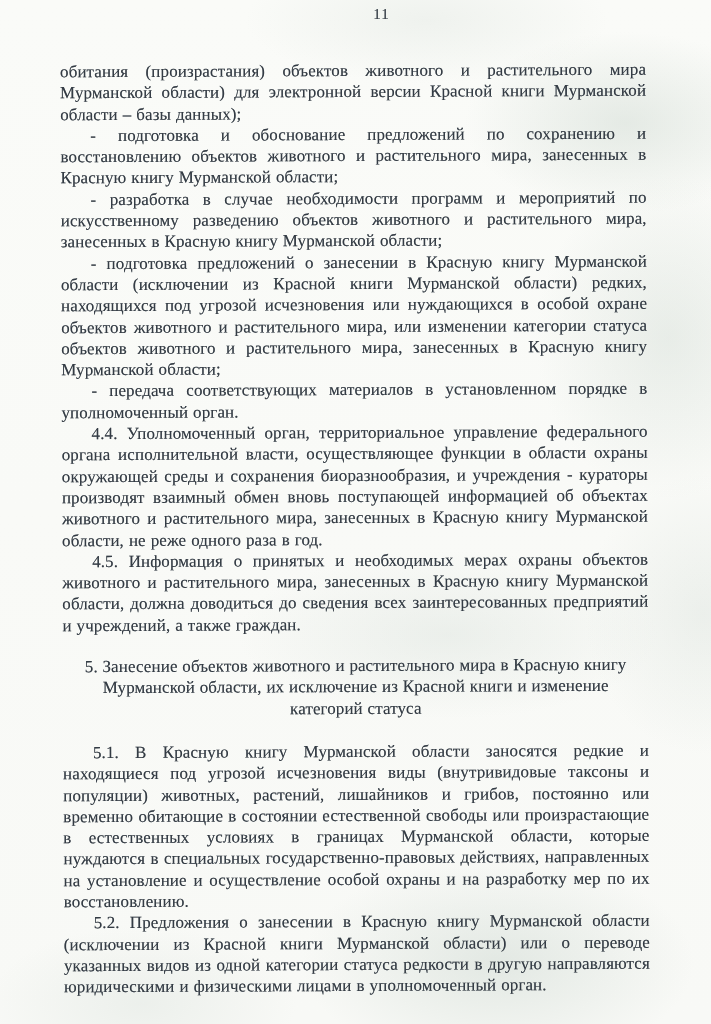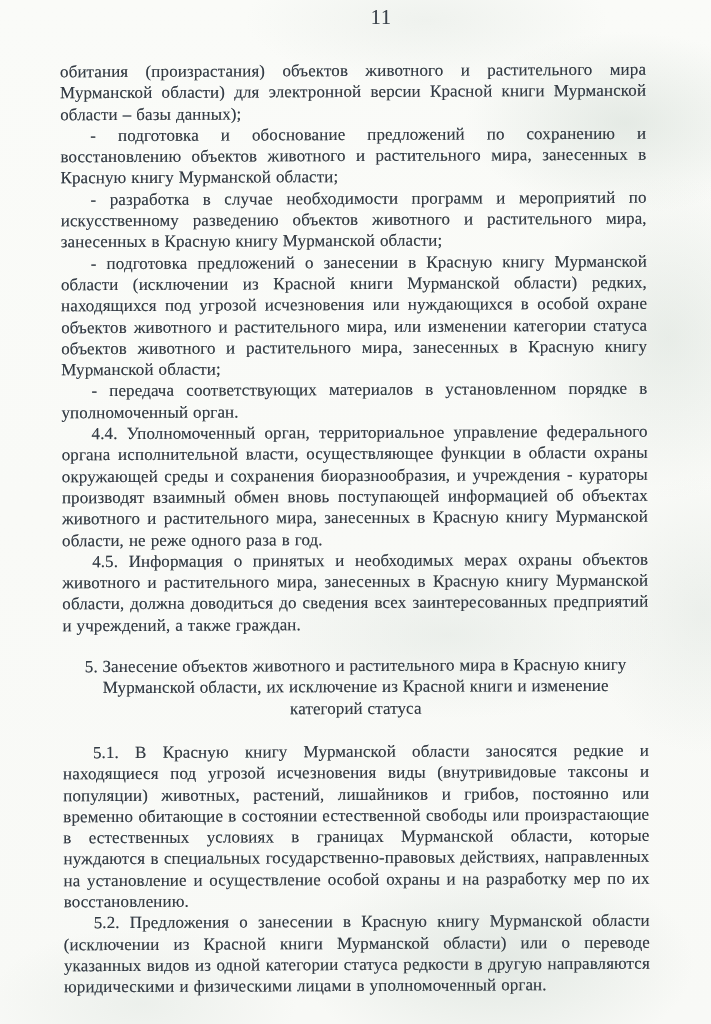--- a/index.html
+++ b/index.html
@@ -19,21 +19,21 @@
       radial-gradient(190px 230px at 94% 33%, rgba(203,214,206,.38), transparent 70%),
       radial-gradient(170px 200px at 99% 60%, rgba(205,215,208,.30), transparent 70%),
       radial-gradient(300px 120px at 63% 62%, rgba(207,217,210,.33), transparent 70%),
       radial-gradient(280px 150px at 70% 94%, rgba(200,212,204,.45), transparent 70%),
       radial-gradient(220px 110px at 20% 98%, rgba(208,218,211,.30), transparent 70%),
       linear-gradient(#fafbf8, #f8f9f6);
   }
   .page-number {
     position: absolute; top: 6px; left: 0; right: 0;
     text-align: center; padding-left: 52px;
-    font-size: 20px; letter-spacing: 1px;
+    font-size: 15px; letter-spacing: 1px;
     color: #3a424b;
     text-shadow: 0 0 0.5px rgba(52,60,68,.5);
   }
   .content {
     position: absolute; left: 62px; top: 60px; width: 586px;
     transform: rotate(-0.25deg);
     text-shadow: 0 0 0.5px rgba(52,60,68,.55);
   }
   .par {
     margin: 0;

